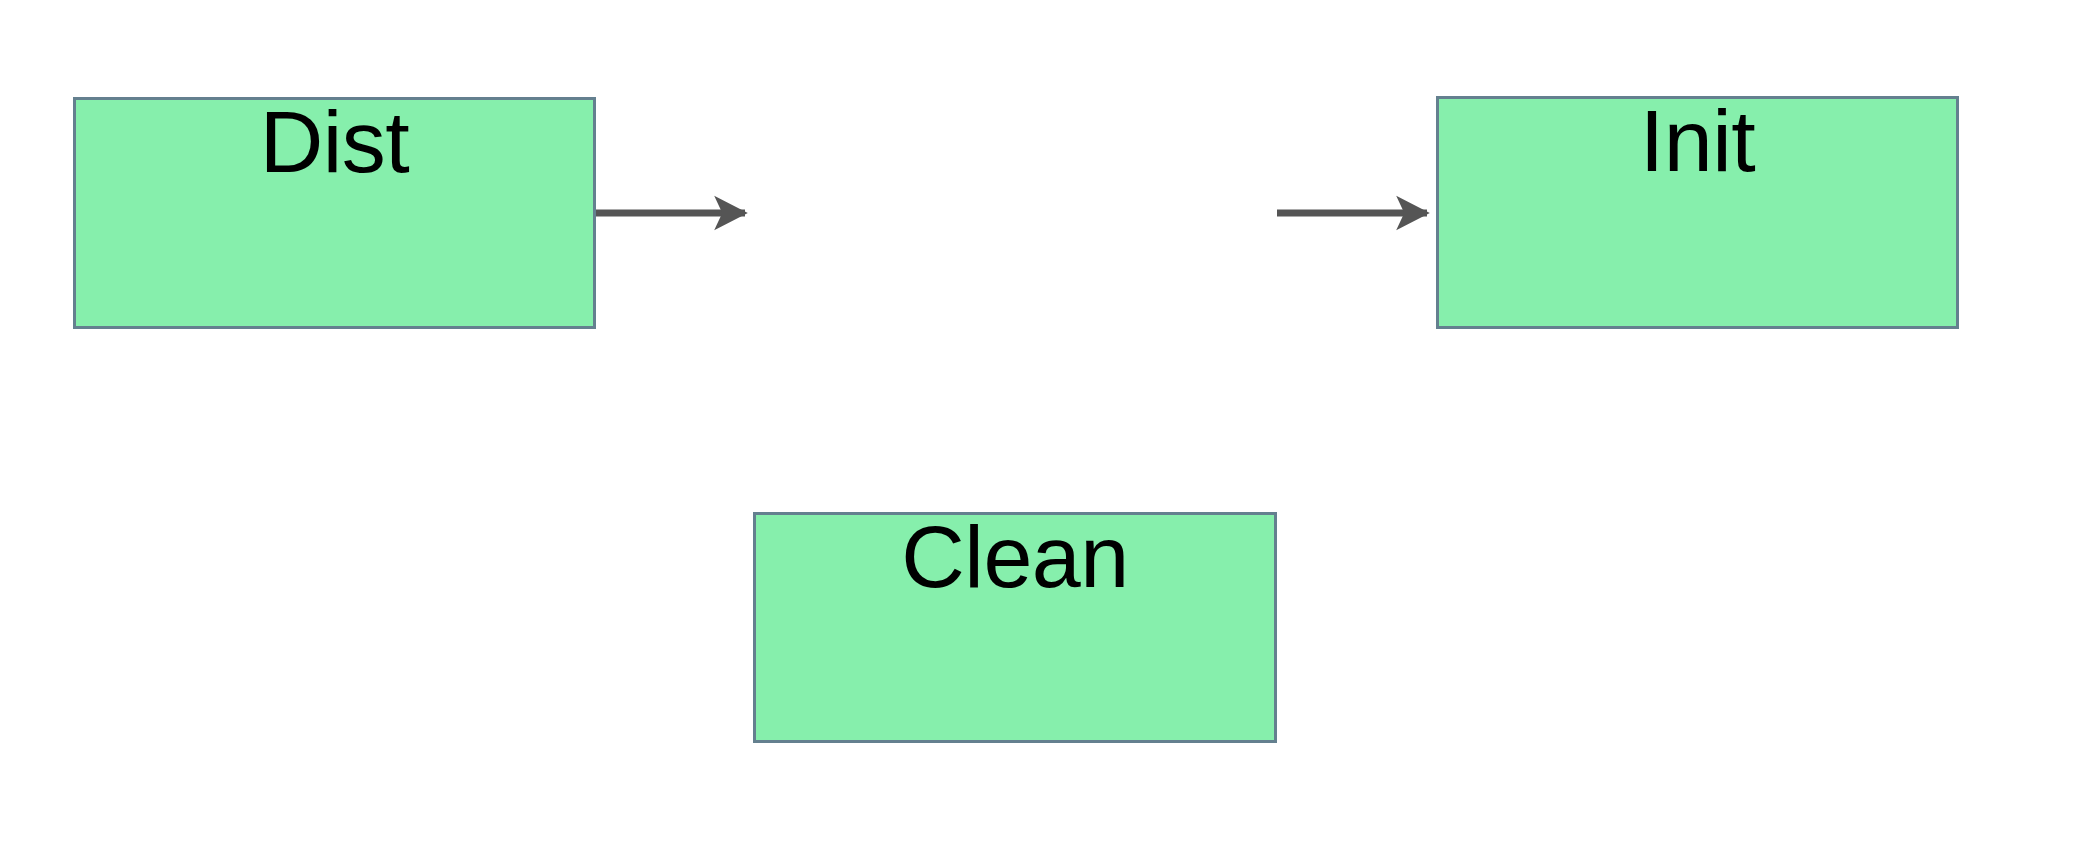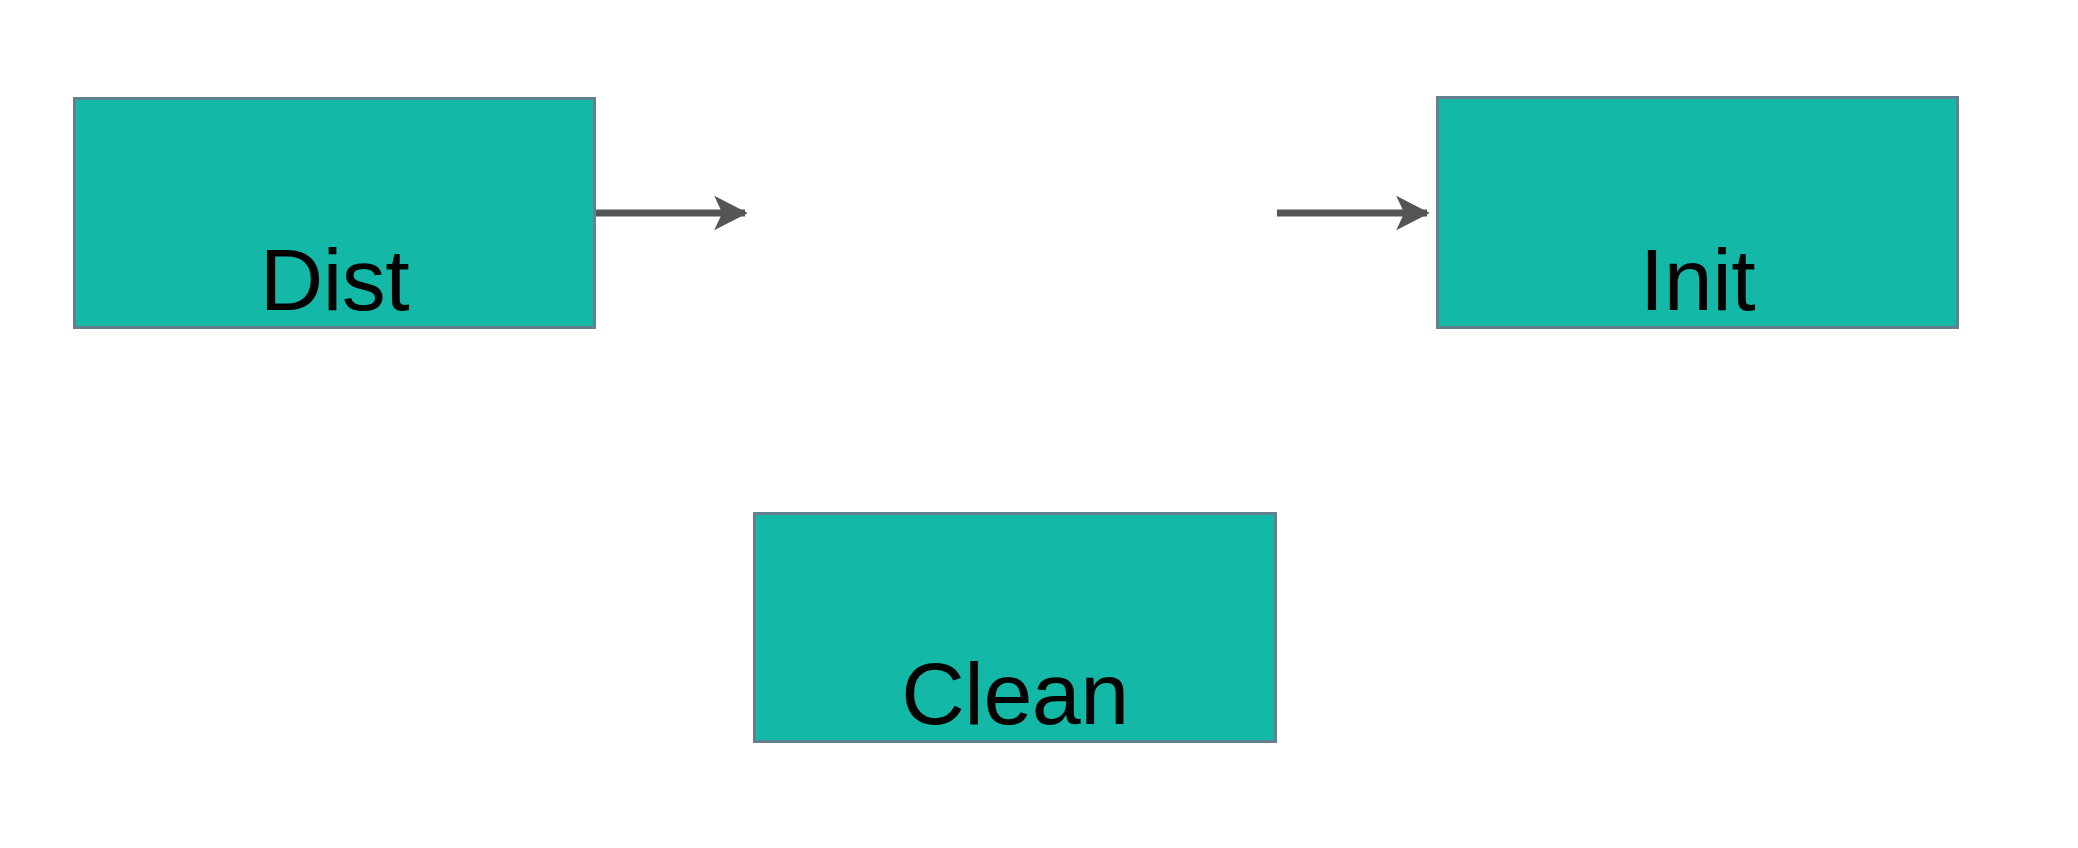--- a/index.html
+++ b/index.html
@@ -14,24 +14,24 @@
   #canvas {
     position: relative;
     width: 2078px;
     height: 848px;
     background: #ffffff;
     overflow: hidden;
   }
   .node {
     position: absolute;
     box-sizing: border-box;
-    background: #14b8a6;
+    background: #86efac;
     border: 3px solid #64808f;
     display: flex;
-    align-items: flex-end;
+    align-items: flex-start;
     justify-content: center;
     user-select: none;
   }
   .node-label {
     font-family: "Liberation Sans", sans-serif;
     font-size: 88px;
     font-weight: 400;
     line-height: 1;
     color: #000000;
     letter-spacing: -0.5px;

